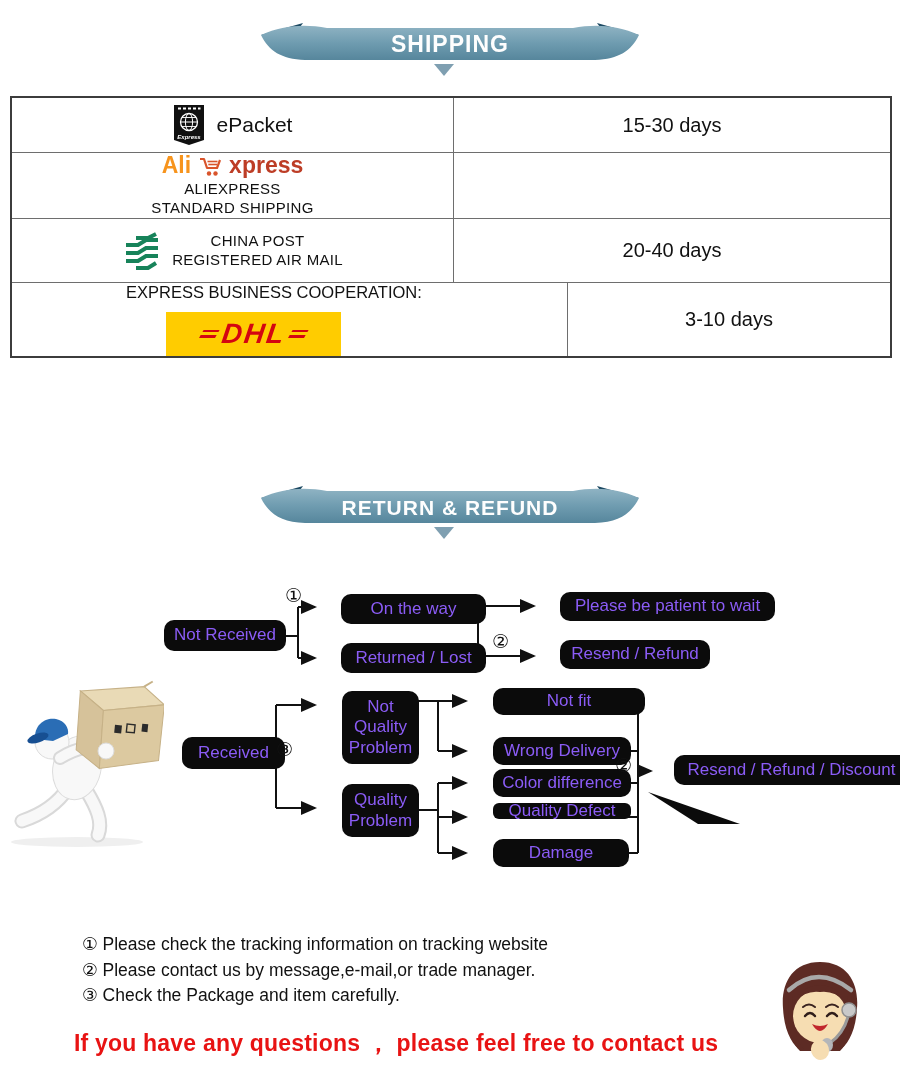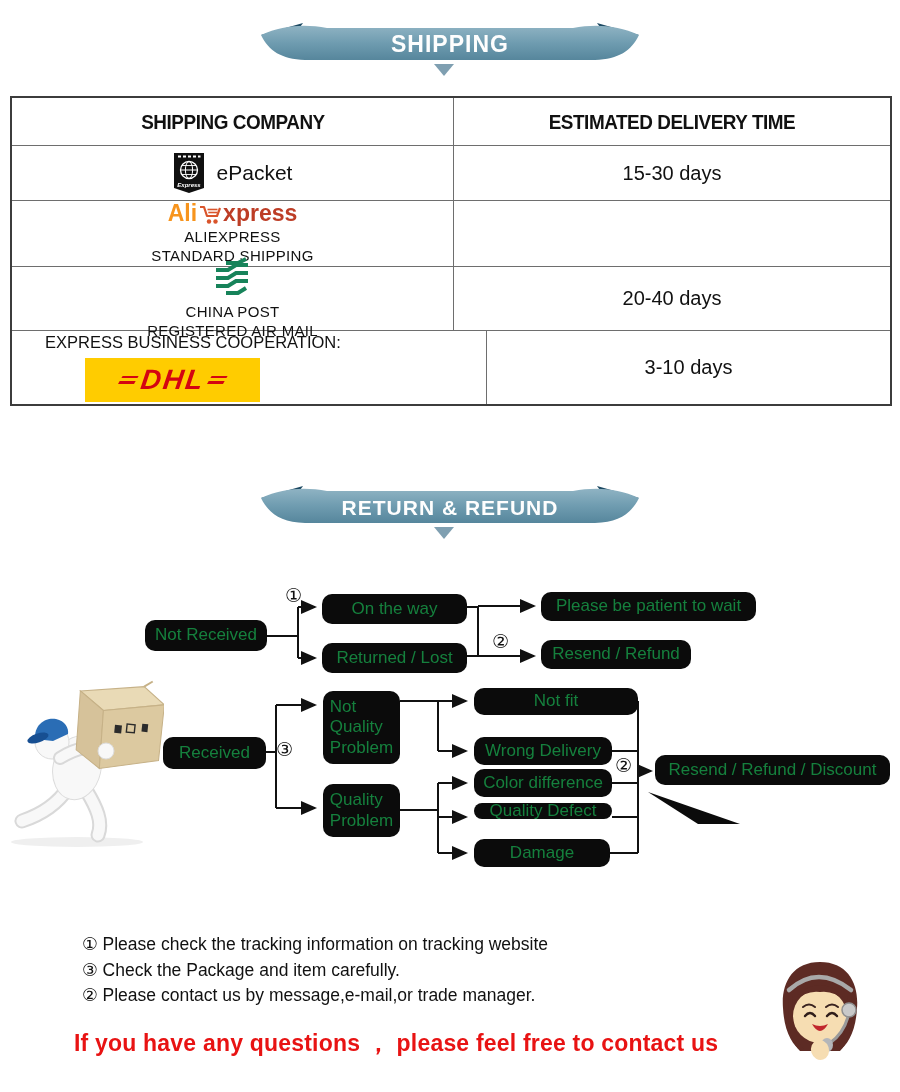--- a/index.html
+++ b/index.html
@@ -17,34 +17,34 @@
   .tr{display:flex;border-bottom:1px solid #6e6e6e;}
   .tr:last-child{border-bottom:none;}
   .td{display:flex;align-items:center;justify-content:center;flex-direction:column;}
   .c1{width:441px;border-right:1px solid #6e6e6e;}
   .c2{flex:1;}
   .hdr{font-weight:700;font-size:21px;letter-spacing:-0.5px;transform:scaleX(0.9);white-space:nowrap;}
   .days{font-size:20px;}
   .co-line{font-size:15px;letter-spacing:.3px;line-height:1.25;text-align:center;}
   .epk-row{display:flex;flex-direction:row;align-items:center;gap:12px;}
   .epk-name{font-size:21px;}
-  .ali-line{display:flex;align-items:flex-end;gap:1px;margin-bottom:3px;}
+  .ali-line{display:flex;align-items:flex-end;gap:7px;margin-bottom:3px;}
   .ali-1{color:#f7941d;font-weight:700;font-size:23px;line-height:1;}
   .ali-2{color:#bd3d26;font-weight:700;font-size:23px;line-height:1;}
-  .cp-row{display:flex;flex-direction:column;align-items:center;gap:8px;}
-  .dhl-cell{align-items:flex-start;justify-content:center;padding-left:33px;}
+  .cp-row{display:flex;flex-direction:row;align-items:center;gap:8px;}
+  .dhl-cell{align-items:flex-start;justify-content:space-between;padding-left:70px;margin-left:44px;}
   .dhl-label{font-size:16.5px;margin-bottom:6px;}
   .dhl-box{width:175px;height:44px;background:#ffcc00;display:flex;align-items:center;justify-content:center;gap:5px;margin-left:40px;}
   .dhl-txt{color:#d40511;font-weight:700;font-style:italic;font-size:28px;letter-spacing:2px;transform:skewX(-8deg);line-height:1;}
   .dhl-bars{width:16px;height:9px;transform:skewX(-30deg);
     background:repeating-linear-gradient(180deg,#d40511 0 2.5px,#ffcc00 2.5px 5.5px);}
 
   
-  .fbox{position:absolute;background:#0b0b0b;color:#15803d;border-radius:10px;display:flex;
-    align-items:center;justify-content:center;font-size:17px;line-height:1.2;}
+  .fbox{position:absolute;background:#0b0b0b;color:#8b5cf6;border-radius:10px;display:flex;
+    align-items:center;justify-content:center;font-size:17px;text-align:center;line-height:1.2;margin-left:19px;}
   .pre{white-space:pre-line;}
   .mark{position:absolute;font-size:19px;color:#111;font-family:"DejaVu Sans",sans-serif;}
   .bubble{border-radius:14px;font-size:17px;line-height:1.55;}
   .notes{position:absolute;left:82px;top:932px;font-size:17.5px;line-height:25.5px;}
   .contact{position:absolute;left:74px;top:1028px;font-size:23px;font-weight:700;color:#e81313;letter-spacing:.2px;white-space:nowrap;}
 </style>
 </head>
 <body>
 
 <div id="page">
@@ -58,28 +58,20 @@
       </linearGradient>
     </defs>
     <polygon points="6,15 48,3 38,17" fill="#1d4a63"></polygon>
     <polygon points="384,15 342,3 352,17" fill="#1d4a63"></polygon>
     <path d="M6,15 C28,5 50,4 72,8 L318,8 C340,4 362,5 384,15 C376,31 364,39 340,40 L50,40 C26,39 14,31 6,15 Z" fill="url(#rg)"></path>
     <text x="195" y="32" text-anchor="middle" font-size="23" font-weight="bold" fill="#fefefe" letter-spacing="1">SHIPPING</text>
   </svg>
   <div class="tri-down" style="left:434px;top:64px;"></div>
 
   <div class="table">
-    <div class="tr" style="height:47px">
-      <div class="td c1">
-          <span class="hdr">SHIPPING COMPANY</span>
-        </div>
-      <div class="td c2">
-          <span class="hdr">ESTIMATED DELIVERY TIME</span>
-        </div>
-    </div>
 
     <div class="tr" style="height:54px">
       <div class="td c1">
         <div class="epk-row">
           <svg width="32" height="42" viewBox="0 0 32 42">
             <path d="M1,1 H31 V36 L16,41 L1,36 Z" fill="#101010"></path>
             <g fill="#fff">
                 <rect x="5" y="3.5" width="3" height="2"></rect>
                 <rect x="10" y="3.5" width="3" height="2"></rect>
                 <rect x="15" y="3.5" width="3" height="2"></rect>
@@ -227,33 +219,33 @@
   <div class="fbox" style="left:541px;top:640px;width:150px;height:29px;">Resend / Refund</div>
 
   <div class="fbox" style="left:163px;top:737px;width:103px;height:32px;">Received</div>
   <div class="mark" style="left:276px;top:738px;">③</div>
   <div class="fbox pre" style="left:323px;top:691px;width:77px;height:73px;">Not
 Quality
 Problem</div>
   <div class="fbox pre" style="left:323px;top:784px;width:77px;height:53px;">Quality
 Problem</div>
 
-  <div class="fbox" style="left:474px;top:688px;width:164px;height:27px;">Not fit</div>
+  <div class="fbox" style="left:474px;top:688px;width:152px;height:27px;">Not fit</div>
   <div class="fbox" style="left:474px;top:737px;width:138px;height:28px;">Wrong Delivery</div>
   <div class="fbox" style="left:474px;top:769px;width:138px;height:28px;">Color difference</div>
-  <div class="fbox" style="left:474px;top:803px;width:138px;height:16px;">Quality Defect</div>
+  <div class="fbox" style="left:474px;top:803px;width:138px;height:16px;border-radius:6px;">Quality Defect</div>
   <div class="fbox" style="left:474px;top:839px;width:136px;height:28px;">Damage</div>
 
   <div class="mark" style="left:615px;top:754px;">②</div>
   <div class="fbox" style="left:655px;top:755px;width:235px;height:30px;">Resend / Refund / Discount</div>
 
   <div class="notes">
     <div>① Please check the tracking information on tracking website</div>
+    <div>② Please contact us by message,e-mail,or trade manager.</div>
     <div>③ Check the Package and item carefully.</div>
-    <div>② Please contact us by message,e-mail,or trade manager.</div>
   </div>
 
   <div class="contact">If you have any questions ，  please feel free to contact us</div>
 
   <svg class="abs" style="left:770px;top:958px;" width="100" height="110" viewBox="0 0 100 110">
     <path d="M50,4 C22,4 11,26 13,50 C14,72 22,88 32,93 L68,93 C78,88 86,72 87,50 C89,26 78,4 50,4 Z" fill="#5d2b24"></path>
     <circle cx="50" cy="58" r="27" fill="#f6ddb2"></circle>
     <path d="M23,38 C21,62 25,84 36,93 L30,93 C20,84 16,60 19,38 Z" fill="#5d2b24"></path>
     <path d="M77,38 C79,62 75,84 64,93 L70,93 C80,84 84,60 81,38 Z" fill="#5d2b24"></path>
     <path d="M24,44 Q34,26 50,28 Q66,26 76,44 Q64,32 50,34 Q36,32 24,44 Z" fill="#5d2b24"></path>

